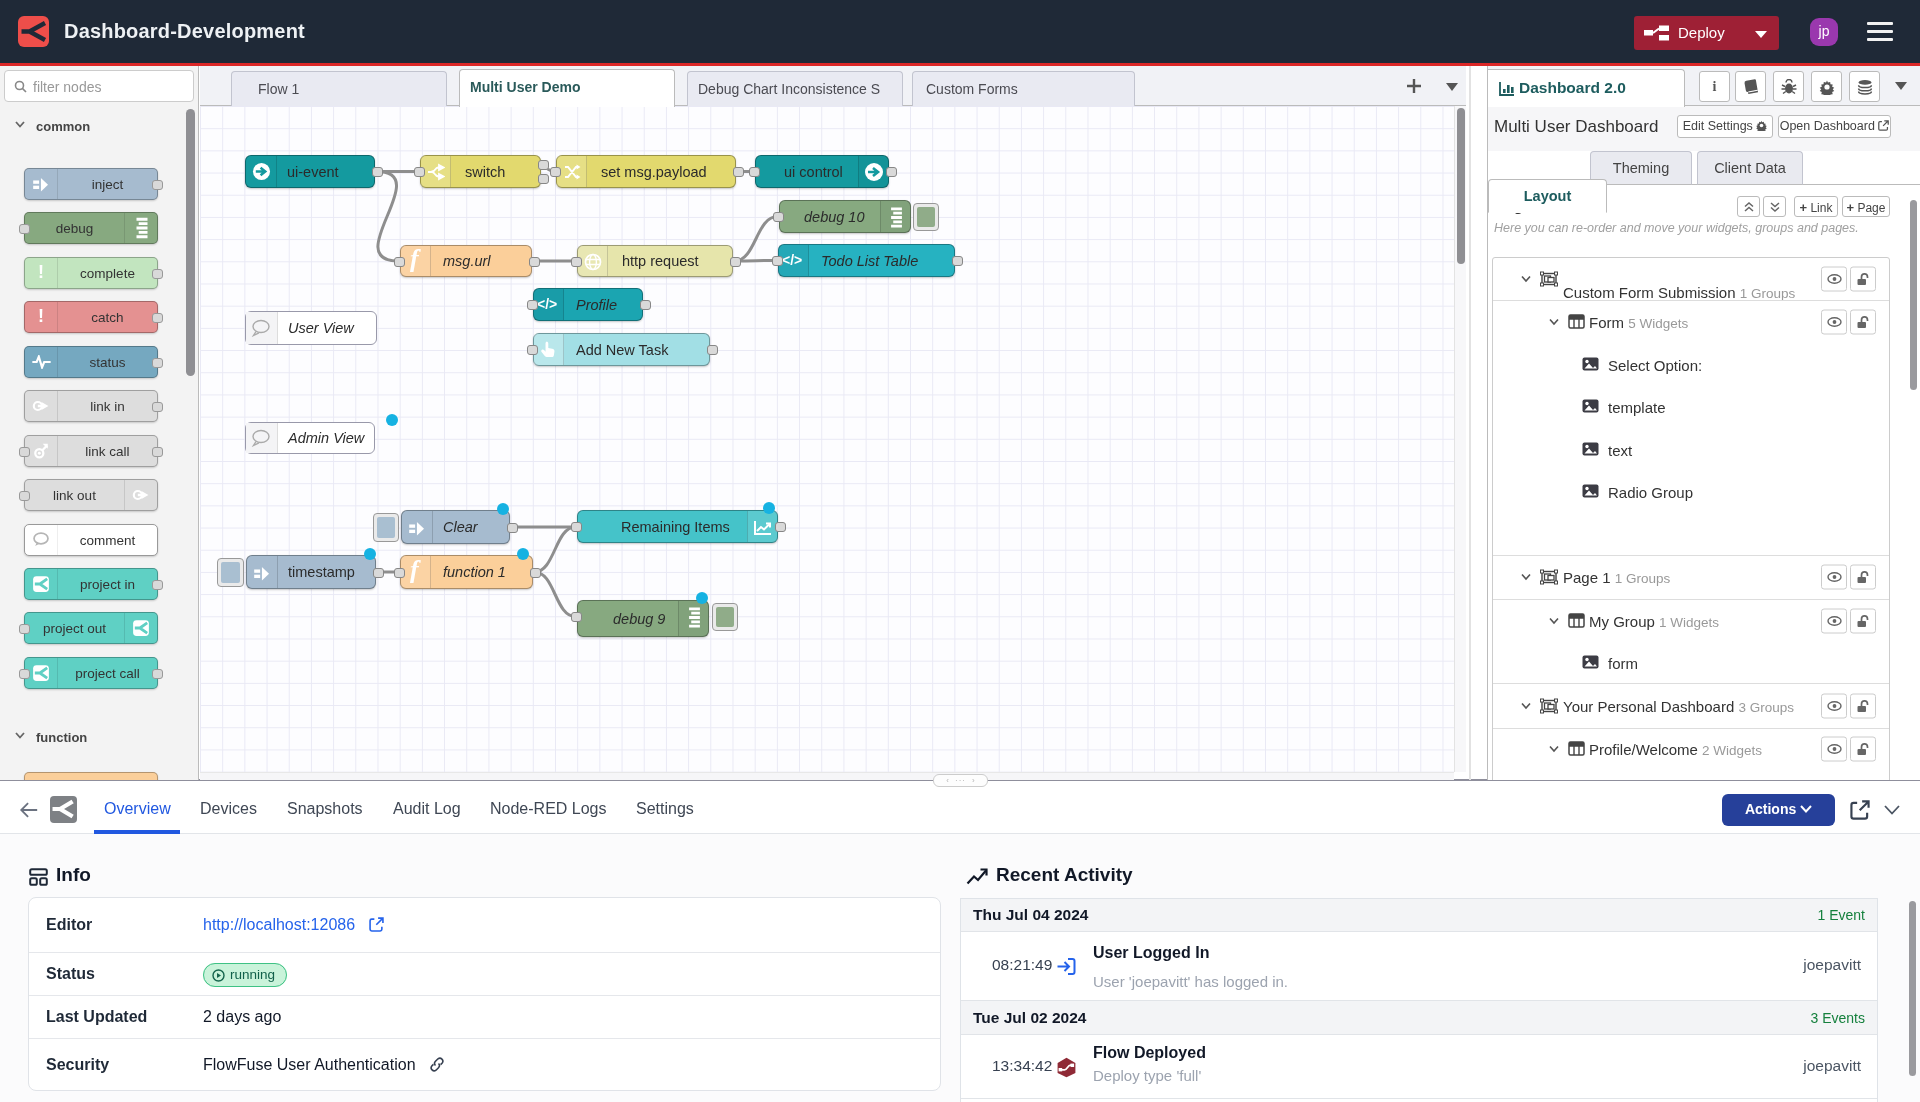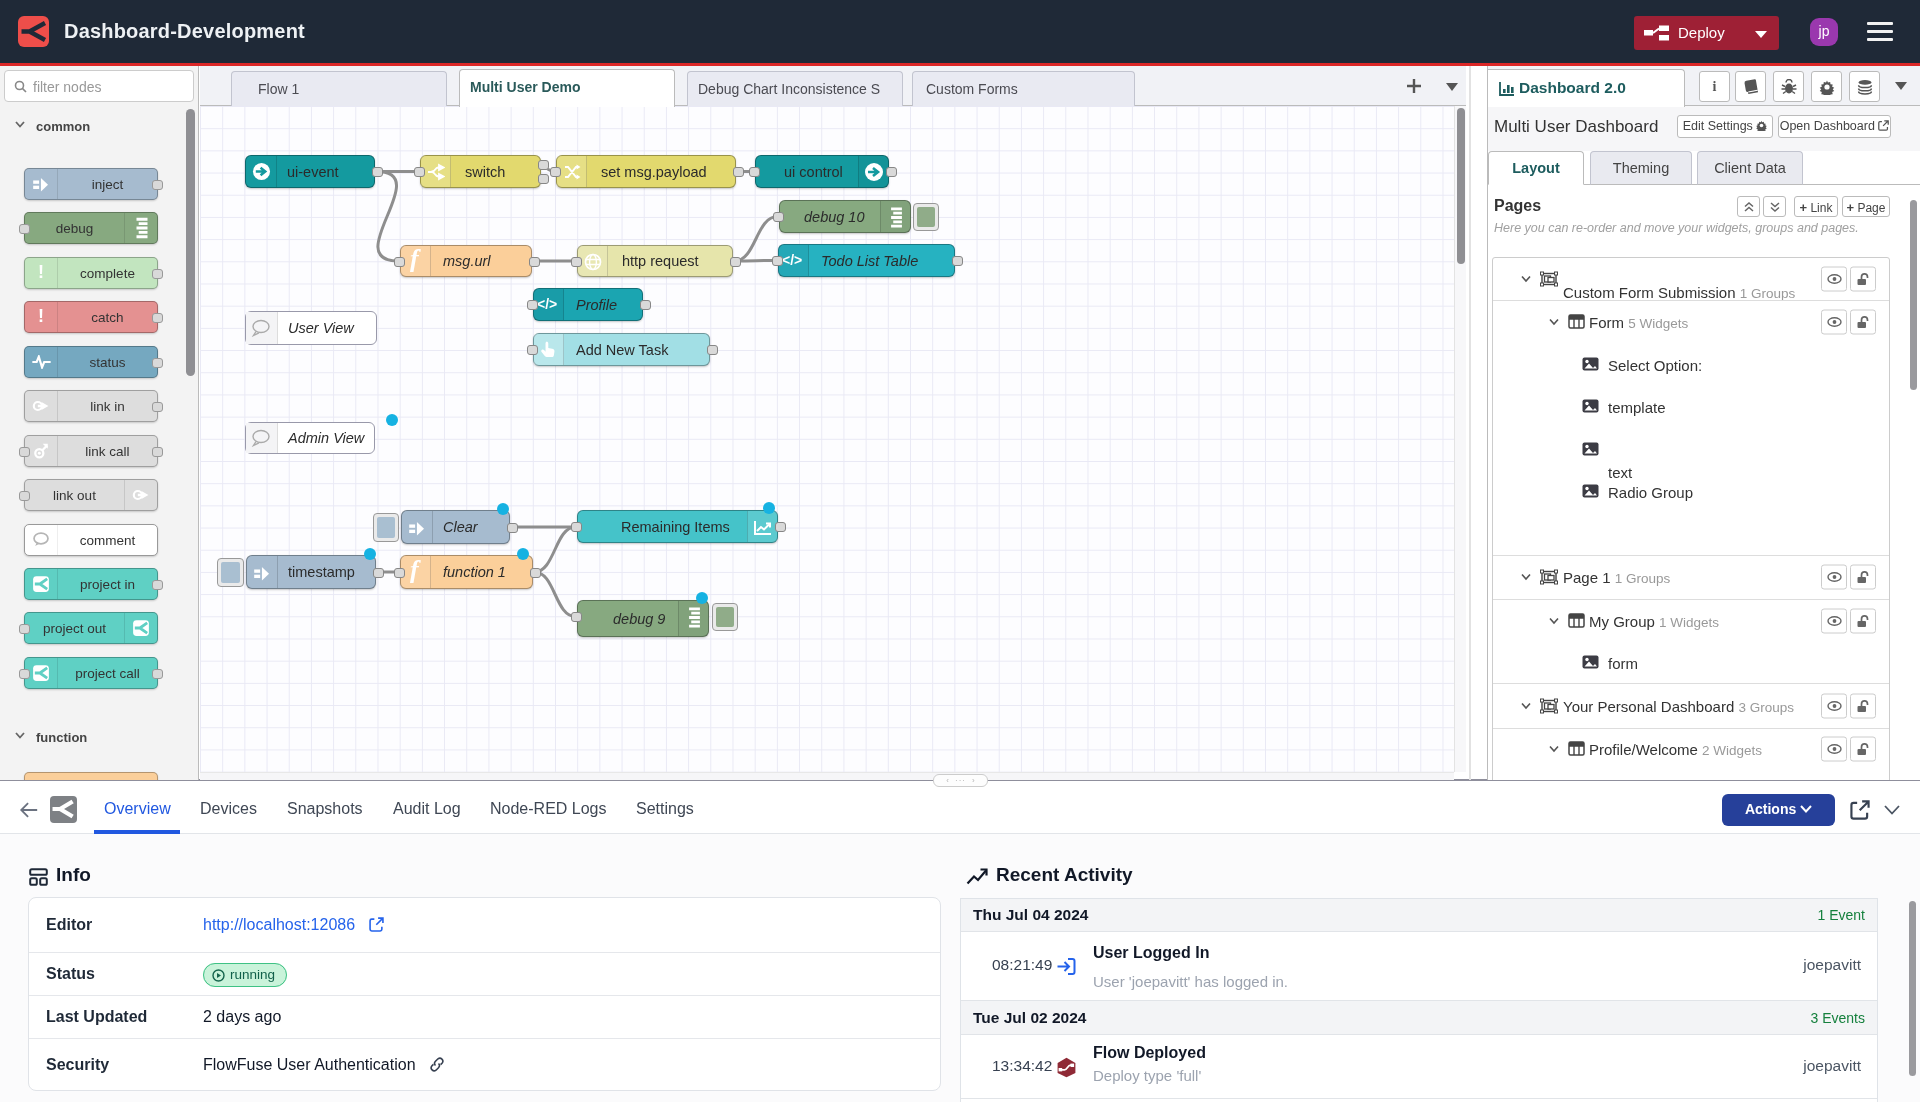--- a/index.html
+++ b/index.html
@@ -517,21 +517,21 @@
     <div class="sbbtn" style="left:189px;top:49px;width:96px;">Edit Settings <svg width="11" height="11" viewBox="0 0 16 16" style="vertical-align:-1px;">
           <path d="M8 1 l1 2.2 2.4-.6 .3 2.4 2.4 .3 -.6 2.4 2.2 1 -1.6 1.8 1.6 1.8 -2.2 1 .6 2.4 -2.4 .3 -.3 2.4 -2.4 -.6 -1 2.2 -1 -2.2 -2.4 .6 -.3 -2.4 -2.4 -.3 .6 -2.4 -2.2 -1 1.6 -1.8 -1.6 -1.8 2.2 -1 -.6 -2.4 2.4 -.3 .3 -2.4 2.4 .6 z" fill="#555"></path>
           <circle cx="8" cy="8" r="2.6" fill="#fff"></circle>
         </svg></div>
     <div class="sbbtn" style="left:290px;top:49px;width:113px;">Open Dashboard <svg width="11" height="11" viewBox="0 0 14 14" style="vertical-align:-1px;">
           <path d="M5 2 H2.5 Q1 2 1 3.5 v8 Q1 13 2.5 13 h8 Q12 13 12 11.5 V9" stroke="#555" stroke-width="1.6" fill="none"></path>
           <path d="M8 1 h5 v5 M13 1 L6.5 7.5" stroke="#555" stroke-width="1.6" fill="none"></path>
         </svg></div>
 
     <div style="position:absolute;left:0;top:85px;width:433px;height:34px;border-bottom:1px solid #bbb;"></div>
-    <div class="ltab active2" style="left:0;width:96px;">Layout</div>
+    <div class="ltab active2" style="left:0;width:119px;margin-top:28px;">Layout</div>
     <div class="ltab" style="left:102px;width:102px;">Theming</div>
     <div class="ltab" style="left:209px;width:106px;">Client Data</div>
 
     <div style="position:absolute;left:6px;top:131px;font-size:16px;font-weight:700;color:#333;">Pages</div>
     <div class="sqbtn" style="left:249px;top:130px;">
         <svg width="10" height="10" viewBox="0 0 10 10">
           <path d="M1 4.5 L5 1 9 4.5 M1 9 L5 5.5 9 9" stroke="#666" stroke-width="1.5" fill="none"></path>
         </svg>
       </div>
     <div class="sqbtn" style="left:275px;top:130px;">
@@ -610,21 +610,21 @@
             <path d="M2.5 11.5 l4.5-5 4 4.5 2-2 2 2.5 z" fill="#fff"></path>
           </svg>
         <div class="ttext" style="left:115px;">template</div>
       </div>
       <div class="trow" style="top:170px;height:43px;">
         <svg class="ticon" width="17" height="14" viewBox="0 0 17 14" style="left:89px;">
             <rect x="0.5" y="0.5" width="16" height="13" rx="2" fill="#3c3c44"></rect>
             <circle cx="5" cy="4.5" r="1.7" fill="#fff"></circle>
             <path d="M2.5 11.5 l4.5-5 4 4.5 2-2 2 2.5 z" fill="#fff"></path>
           </svg>
-        <div class="ttext" style="left:115px;margin-top:22px;">text</div>
+        <div class="ttext" style="left:115px;">text</div>
       </div>
       <div class="trow" style="top:213px;height:42px;">
         <svg class="ticon" width="17" height="14" viewBox="0 0 17 14" style="left:89px;">
             <rect x="0.5" y="0.5" width="16" height="13" rx="2" fill="#3c3c44"></rect>
             <circle cx="5" cy="4.5" r="1.7" fill="#fff"></circle>
             <path d="M2.5 11.5 l4.5-5 4 4.5 2-2 2 2.5 z" fill="#fff"></path>
           </svg>
         <div class="ttext" style="left:115px;">Radio Group</div>
       </div>
       <div class="tsep" style="top:297px;"></div>

